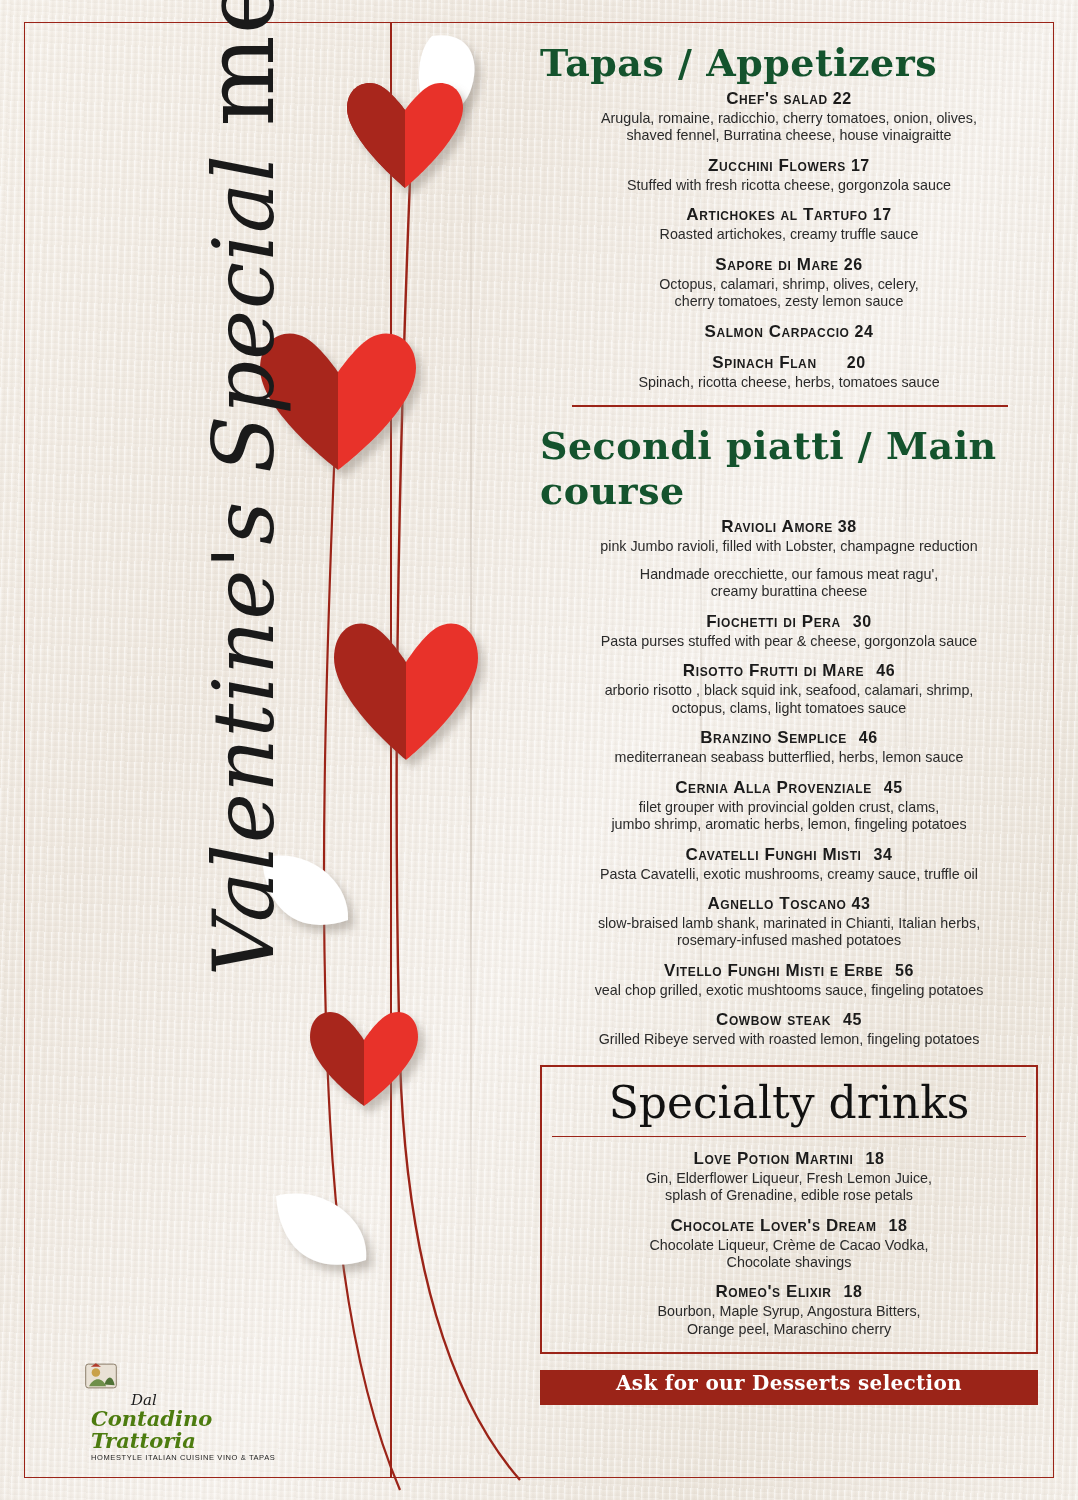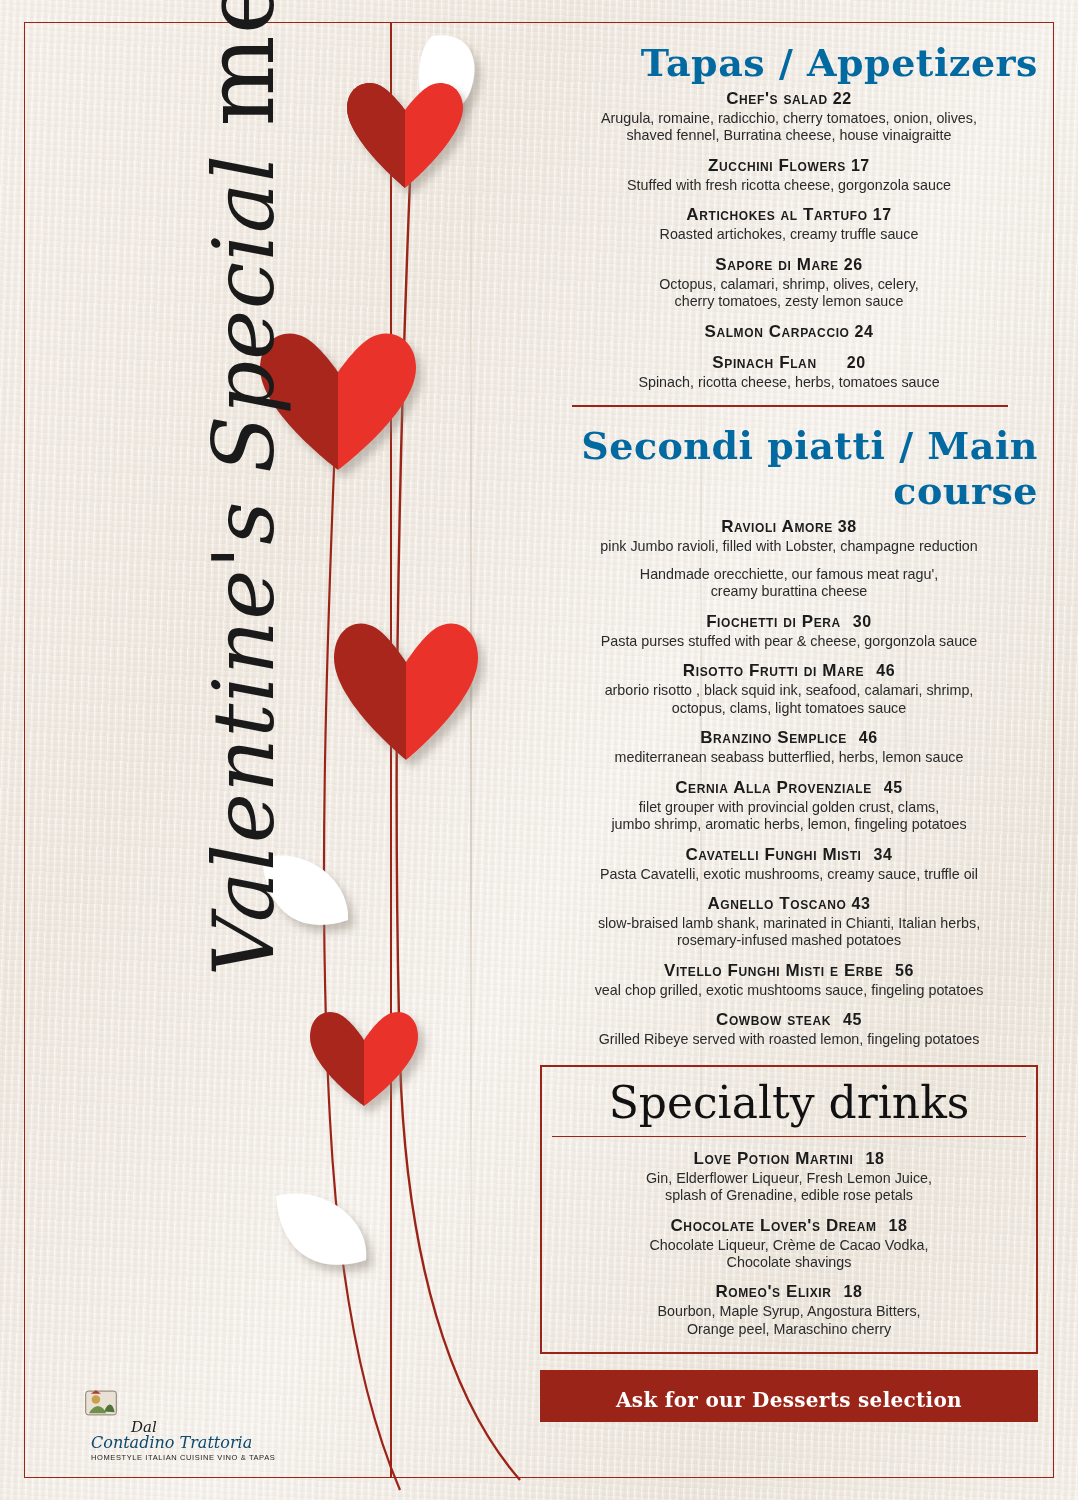--- a/index.html
+++ b/index.html
@@ -52,24 +52,24 @@
   }
 
   
   .art{position:absolute;left:0;top:0;width:560px;height:1500px;pointer-events:none;}
 
   
   .right{
     position:absolute;left:540px;top:40px;width:498px;
   }
   .sec-title{
-    text-align:right;
+    text-align:left;
     font-family:"DejaVu Serif", serif;
     font-size:38px;
-    color:#0369a1;
+    color:#14532d;
     margin:0 0 4px 0;
     letter-spacing:0.5px;
   }
   .item{margin:0 0 11px 0;text-align:center;}
   .item-name{
     font-family:"Liberation Sans", sans-serif;
     font-weight:bold;
     font-size:15.5px;
     color:#1b1b1b;
     letter-spacing:0.6px;
@@ -104,40 +104,40 @@
     padding-top:12px;
   }
   .dessert-bar{
     margin-top:16px;
     background:#9b2418;
     color:#fff;
     text-align:center;
     font-family:"DejaVu Serif", serif;
     font-weight:bold;
     font-size:20px;
-    padding:18px 0 10px 0;
+    padding:1px 0 10px 0;
     letter-spacing:0.3px;
   }
 
   
   .logo{
     position:absolute;left:84px;bottom:38px;width:230px;text-align:left;
   }
   .logo-mark{
     display:inline-block;vertical-align:middle;width:34px;height:34px;
     margin-right:4px;
   }
   .logo-text{display:inline-block;vertical-align:middle;margin-left:7px;}
   .logo-dal{
     font-family:"DejaVu Serif", serif;font-style:italic;font-size:15px;color:#1a1a1a;
     display:block;margin-left:40px;line-height:1;
   }
   .logo-name{
-    font-family:"DejaVu Serif", serif;font-style:italic;font-weight:normal;
-    font-size:16px;color:#0c4a6e;display:block;line-height:1.05;
+    font-family:"DejaVu Serif", serif;font-style:italic;font-weight:bold;
+    font-size:21px;color:#4d7c0f;display:block;line-height:1.05;
   }
   .logo-sub{
     font-family:"Liberation Sans", sans-serif;font-size:7.5px;color:#222;
     letter-spacing:0.6px;display:block;margin-top:1px;
   }
 </style>
 </head>
 <body>
 
 <div class="paper"></div>

